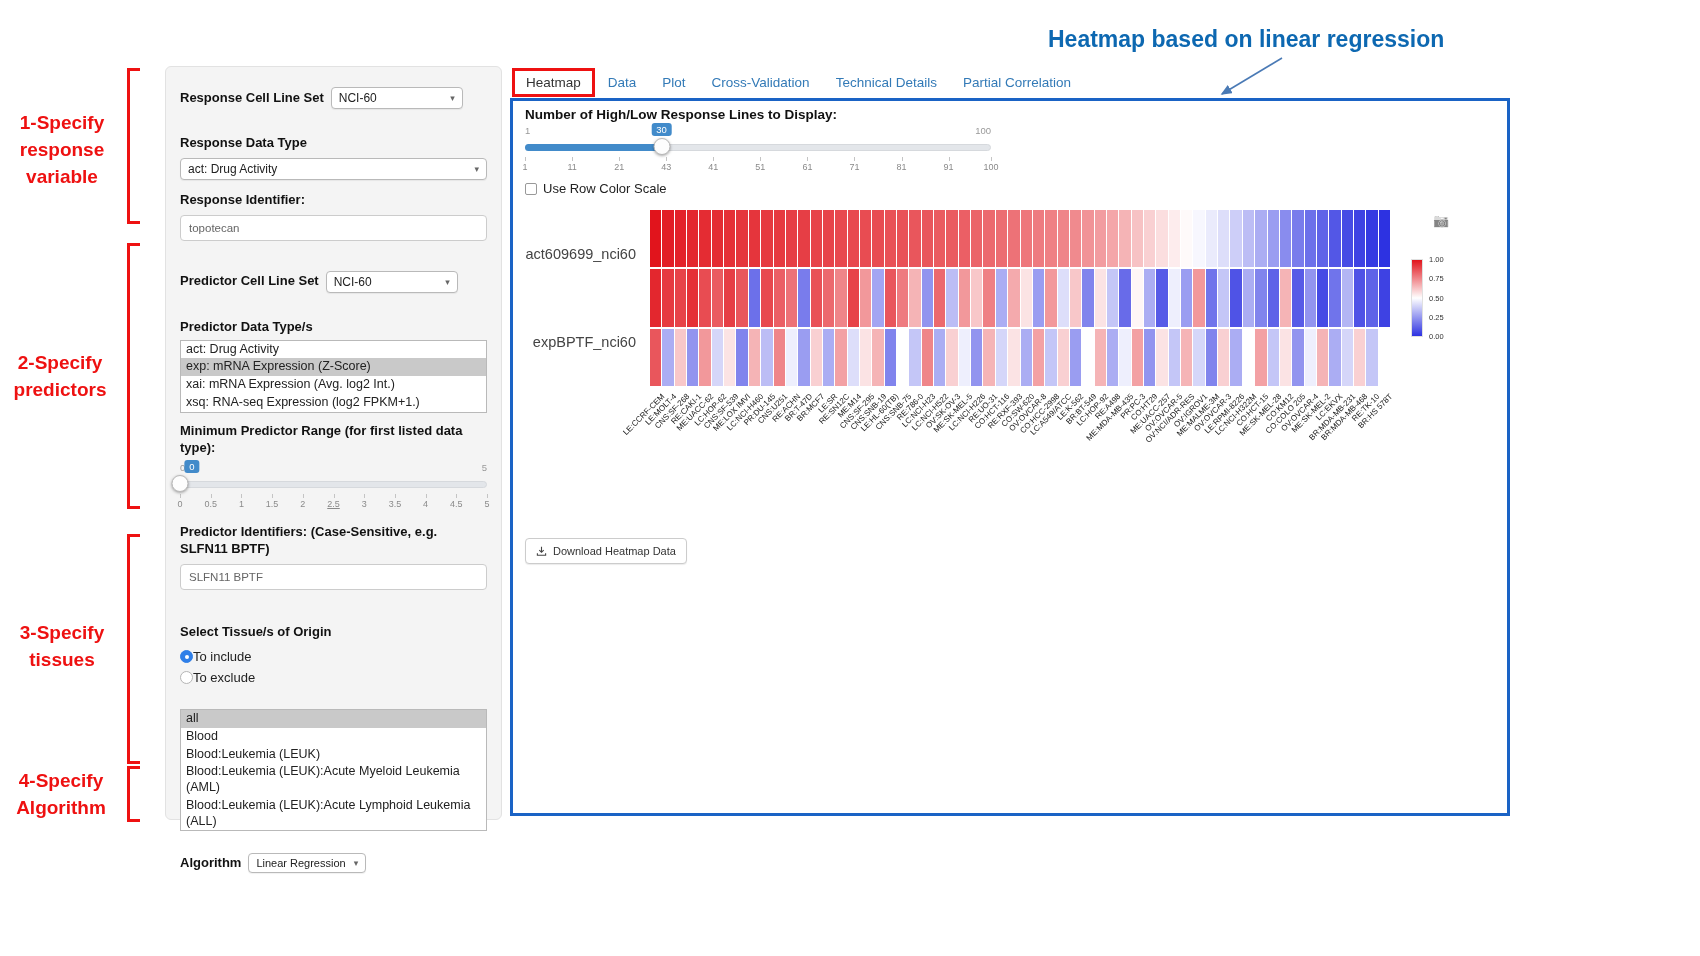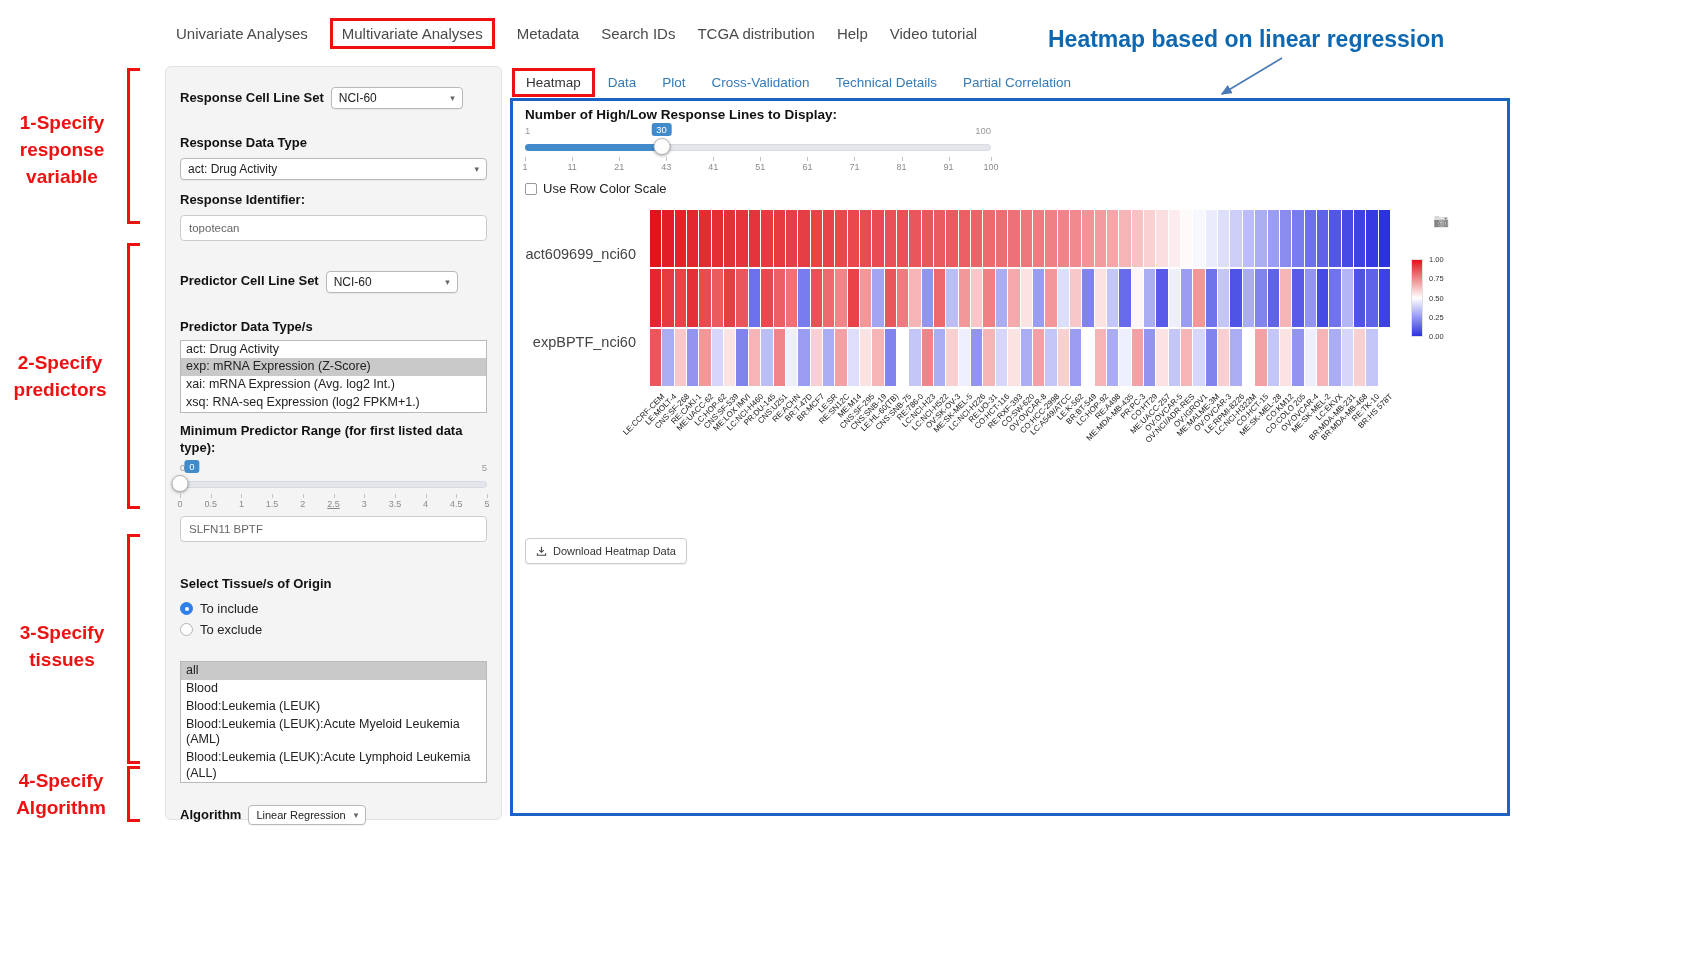--- a/index.html
+++ b/index.html
@@ -42,21 +42,21 @@
   .sel .caret { color:#666; font-size:9px; margin-left:7px; }
   .sel.w132 { width:132px; } .sel.w112 { width:118px; font-size:11px; }
   .sel.full { width:100%; }
   .textinput { width:100%; background:#fff; border:1px solid #ccc; border-radius:4px;
     padding:6px 8px; font-size:11.5px; color:#666; font-family:inherit; }
   .listbox { background:#fff; border:1px solid #b9b9b9; margin-top:4px;
     font-size:12.5px; color:#222; overflow:hidden; }
   .listbox .opt { padding:1px 5px; line-height:1.26; cursor:pointer; }
   .listbox .opt.nowrap { white-space:nowrap; overflow:hidden; }
   .listbox .opt.selected { background:#c9c9c9; }
-  .radio-row { display:flex; align-items:center; gap:7px; font-size:13px; cursor:pointer; }
+  .radio-row { display:flex; align-items:center; font-size:13px; cursor:pointer; }
   .radio { width:13px; height:13px; border:1px solid #b5b5b5; border-radius:50%;
     background:#fff; position:relative; flex:0 0 auto; }
   .radio.checked { background:#2f7fe8; border-color:#2f7fe8; }
   .radio.checked::after { content:""; position:absolute; left:4px; top:4px; width:4px;
     height:4px; border-radius:50%; background:#fff; }
   .mt4{margin-top:4px}.mt6{margin-top:6px}.mt8{margin-top:8px}.mt10{margin-top:10px}
   .mt12{margin-top:12px}.mt14{margin-top:14px}.mt22{margin-top:22px}.mt24{margin-top:24px}
   .mt26{margin-top:26px}.mt30{margin-top:30px}.mt34{margin-top:34px}
 
   
@@ -116,29 +116,20 @@
   .dl-btn { position:absolute; left:12px; top:437px; display:inline-flex; align-items:center;
     gap:6px; background:#fff; border:1px solid #ccc; border-radius:4px; padding:6px 10px;
     font-size:11px; color:#333; cursor:pointer; box-shadow:0 1px 1px rgba(0,0,0,.08);
     font-family:inherit; }
 </style>
 </head>
 <body>
 
 <div class="page">
 
-  <nav class="topnav" id="topnav">
-      <span class="nav-item">Univariate Analyses</span>
-      <span class="nav-item active">Multivariate Analyses</span>
-      <span class="nav-item">Metadata</span>
-      <span class="nav-item">Search IDs</span>
-      <span class="nav-item">TCGA distribution</span>
-      <span class="nav-item">Help</span>
-      <span class="nav-item">Video tutorial</span>
-    </nav>
 
   <div class="hm-note">Heatmap based on linear regression</div>
   <svg class="note-arrow" width="80" height="44" viewBox="0 0 80 44">
     <defs>
         <marker id="ah" markerWidth="8" markerHeight="8" refX="6" refY="3" orient="auto">
           <path d="M0,0 L7,3 L0,6 z" fill="#4a7ab5"></path>
         </marker>
       </defs>
     <line x1="70" y1="2" x2="10" y2="38" stroke="#4a7ab5" stroke-width="1.6" marker-end="url(#ah)"></line>
   </svg>
@@ -214,20 +205,21 @@
           <div class="tick" style="left: 70%;">3.5</div>
           <div class="tickmark" style="left: 80%;"></div>
           <div class="tick" style="left: 80%;">4</div>
           <div class="tickmark" style="left: 90%;"></div>
           <div class="tick" style="left: 90%;">4.5</div>
           <div class="tickmark" style="left: 100%;"></div>
           <div class="tick" style="left: 100%;">5</div>
         </div>
       </div>
 
+    <div class="lbl mt14">Predictor Identifiers: (Case-Sensitive, e.g. SLFN11 BPTF)</div>
     <input class="textinput mt6" value="SLFN11 BPTF" style="">
 
     <div class="lbl mt34">Select Tissue/s of Origin</div>
     <div class="radio-row mt8">
       <span class="radio checked"></span>
       <span>To include</span>
     </div>
     <div class="radio-row mt6">
       <span class="radio"></span>
       <span>To exclude</span>

